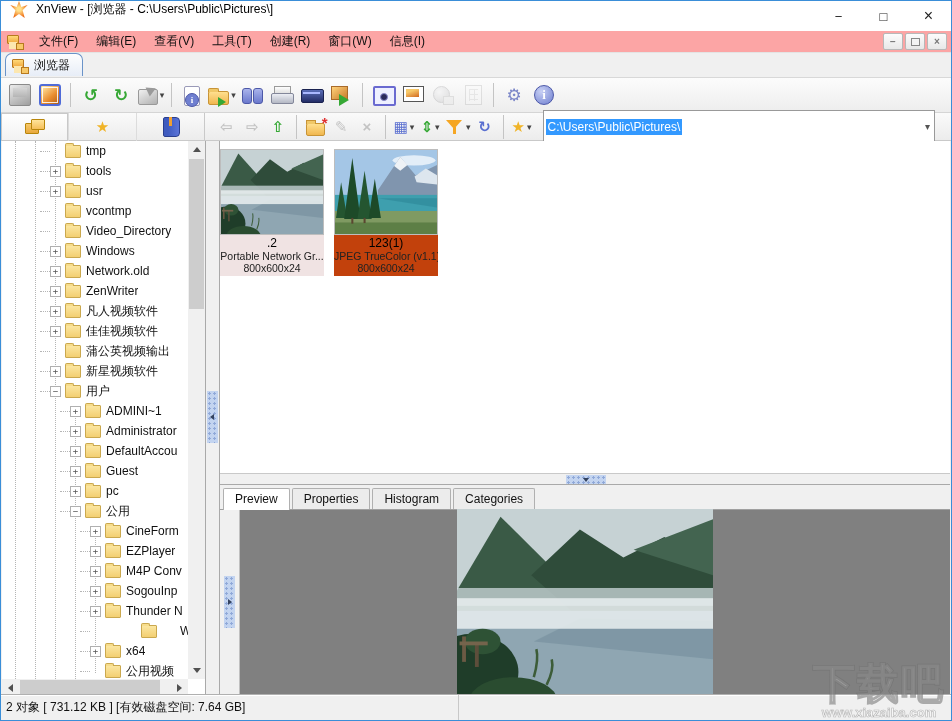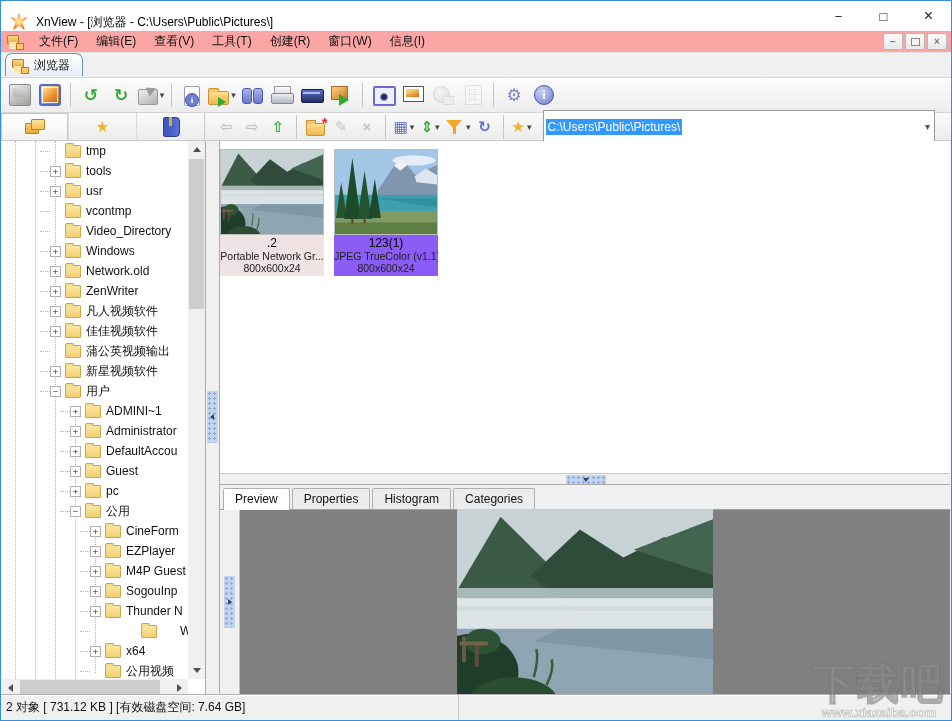--- a/index.html
+++ b/index.html
@@ -1,20 +1,20 @@
 <!DOCTYPE html>
 <html><head>
 <meta charset="utf-8">
 <style>
   * { margin:0; padding:0; box-sizing:border-box; }
   html,body { width:952px; height:721px; font-family:"Liberation Sans","DejaVu Sans",sans-serif; }
   #app { position:relative; width:952px; height:721px; background:#f0f0f0; border:1px solid #3a8ed8; overflow:hidden; font-size:12px; color:#111; }
 
   
-  #titlebar { position:absolute; top:0; left:0; right:0; height:30px; background:#fff; display:flex; align-items:flex-end; }
+  #titlebar { position:absolute; top:0; left:0; right:0; height:30px; background:#fff; display:flex; align-items:flex-start; }
   .logo { width:18px; height:18px; position:relative; margin:0 8px 0 9px; }
   .logo::before { content:""; position:absolute; inset:0;
     background:radial-gradient(circle at 50% 45%, #ffe08a 15%, #f07820 60%, #c04010 95%);
     clip-path:polygon(50% 0,63% 33%,98% 22%,70% 52%,82% 95%,50% 72%,18% 95%,30% 52%,2% 22%,37% 33%); }
   #title-text { font-size:12px; color:#000; white-space:nowrap; }
   #win-controls { margin-left:auto; display:flex; height:30px; }
   .wbtn { width:45px; height:30px; display:flex; align-items:center; justify-content:center; font-size:13px; color:#222; }
 
   
   #menubar { position:absolute; top:30px; left:0; right:0; height:22px; background:#fca5a5; display:flex; align-items:center; border-bottom:1px solid #e4e4e4; }
@@ -472,21 +472,21 @@
     <span class="tree-label">CineForm</span>
   </div>
           <div class="tree-row" style="padding-left: 78px;">
     <span class="expander">+</span>
     <span class="tf"></span>
     <span class="tree-label">EZPlayer</span>
   </div>
           <div class="tree-row" style="padding-left: 78px;">
     <span class="expander">+</span>
     <span class="tf"></span>
-    <span class="tree-label">M4P Guest</span>
+    <span class="tree-label">M4P Conv</span>
   </div>
           <div class="tree-row" style="padding-left: 78px;">
     <span class="expander">+</span>
     <span class="tf"></span>
     <span class="tree-label">SogouInp</span>
   </div>
           <div class="tree-row" style="padding-left: 78px;">
     <span class="expander">+</span>
     <span class="tf"></span>
     <span class="tree-label">Thunder N</span>
@@ -546,21 +546,21 @@
       <div class="t-format">Portable Network Gr...</div>
       <div class="t-dims">800x600x24</div>
     </div>
   </div>
       <div class="thumb-card">
     <div class="thumb-imgbox">
       <svg viewBox="0 0 200 146" preserveAspectRatio="none">
             <use href="#art-alpine"></use>
           </svg>
     </div>
-    <div class="thumb-label" style="background: #8b5cf6;">
+    <div class="thumb-label" style="background: #c2410c;">
       <div class="t-name">123(1)</div>
       <div class="t-format">JPEG TrueColor (v1.1)</div>
       <div class="t-dims">800x600x24</div>
     </div>
   </div>
     </div>
 
   <div id="hsplit">
     <div class="grip grip-h" style="left:346px;top:1px">
         <span class="arr arr-down"></span>

